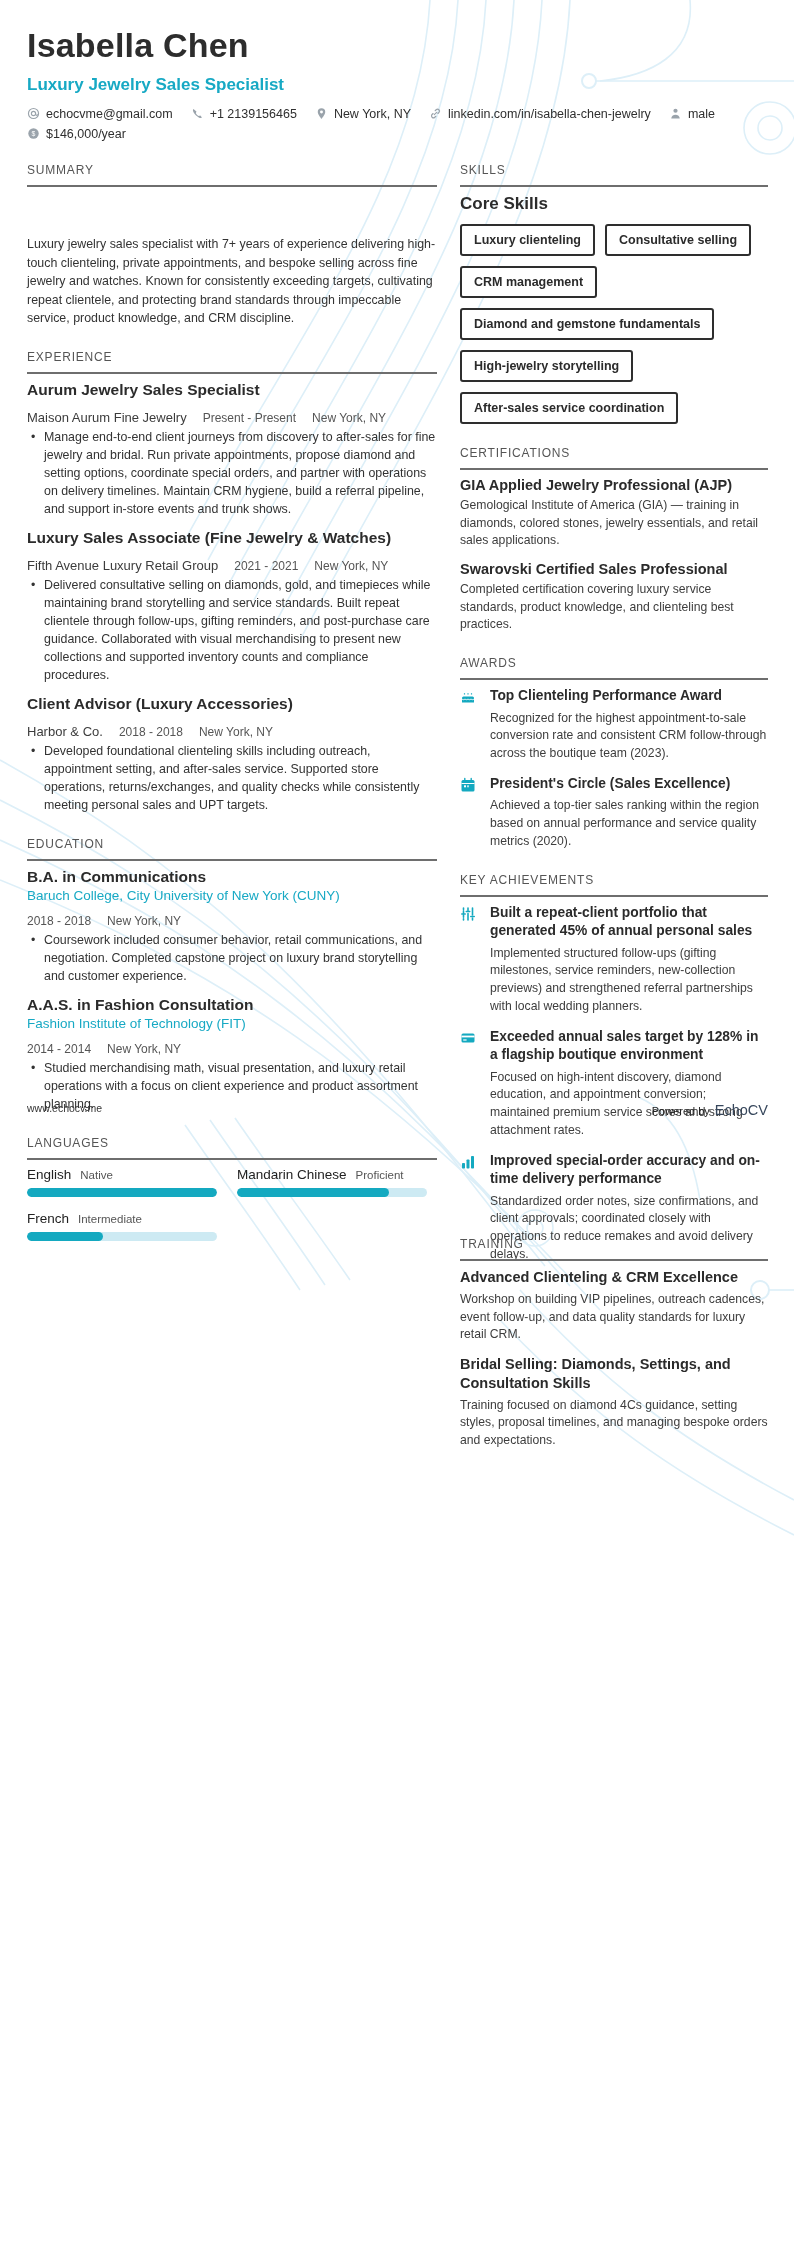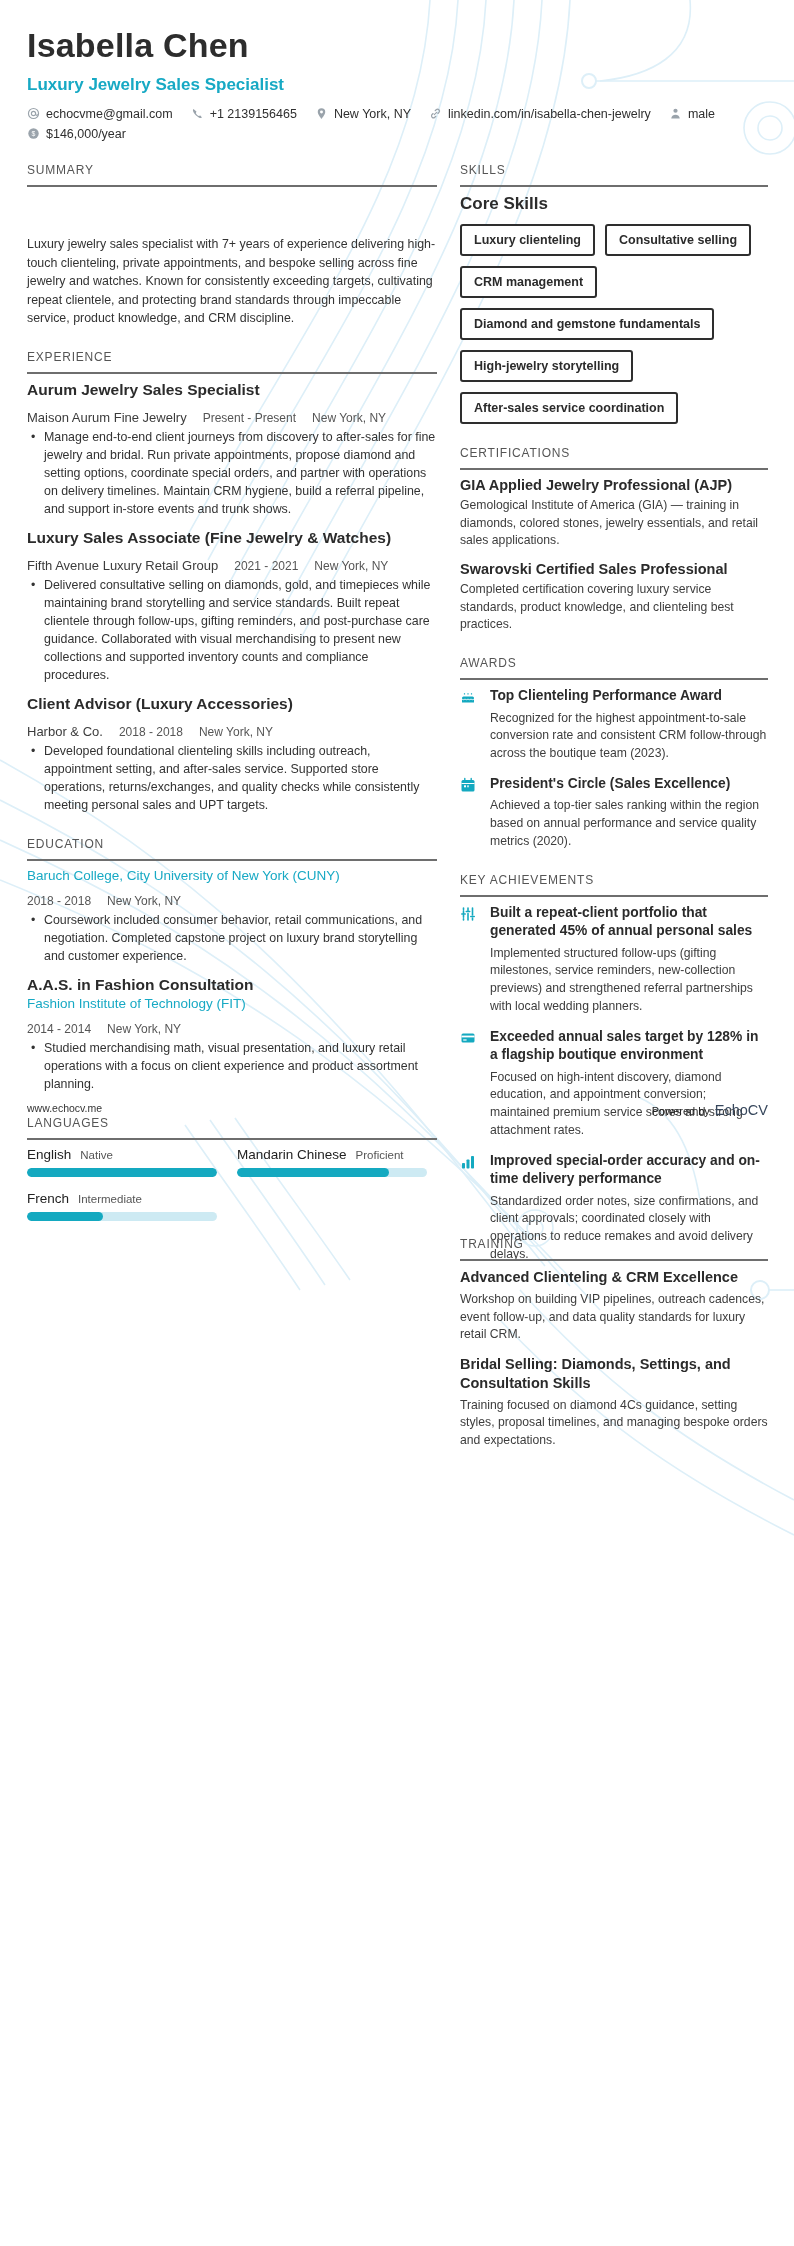--- a/index.html
+++ b/index.html
@@ -213,20 +213,21 @@
         <div class="bullets">
             <div class="bullet">Developed foundational clienteling skills including outreach, appointment setting, and after-sales service. Supported store operations, returns/exchanges, and quality checks while consistently meeting personal sales and UPT targets.</div>
           </div>
       </div>
     </div>
 
     <div class="section">
       <div class="sec-label">EDUCATION</div>
 
       <div class="edu">
+        <div class="edu-degree">B.A. in Communications</div>
         <div class="edu-school">Baruch College, City University of New York (CUNY)</div>
         <div class="job-meta">
           <span class="meta-small">2018 - 2018</span>
           <span class="meta-small">New York, NY</span>
         </div>
         <div class="bullets">
             <div class="bullet">Coursework included consumer behavior, retail communications, and negotiation. Completed capstone project on luxury brand storytelling and customer experience.</div>
           </div>
       </div>
 

